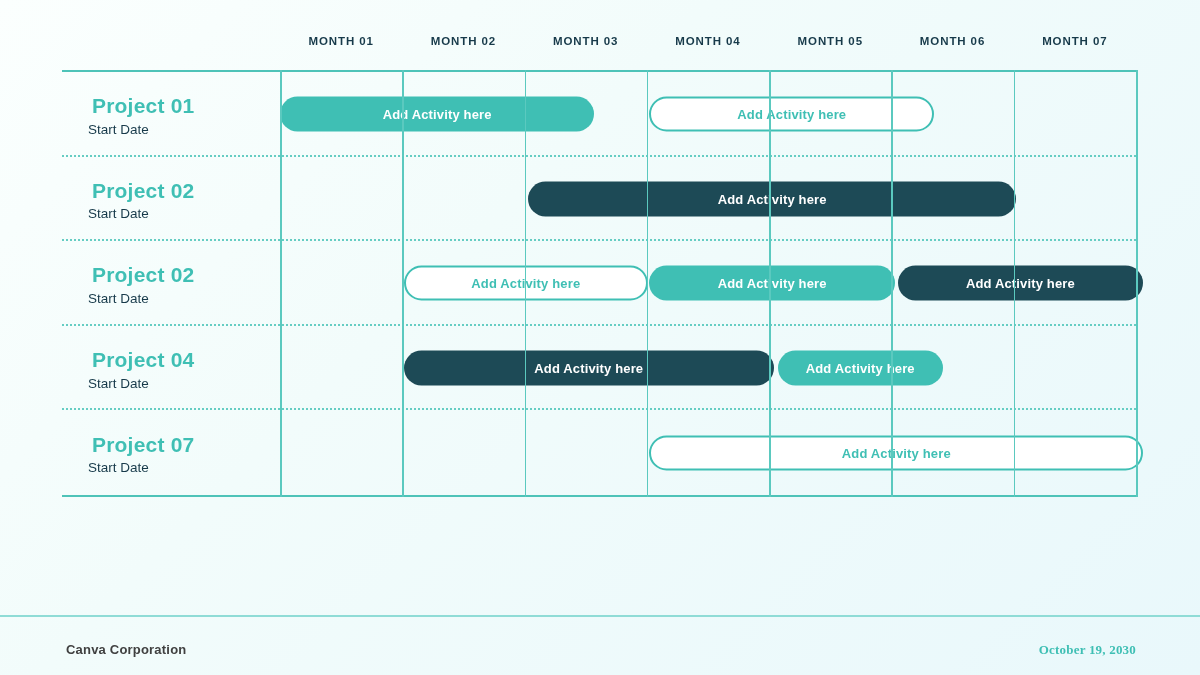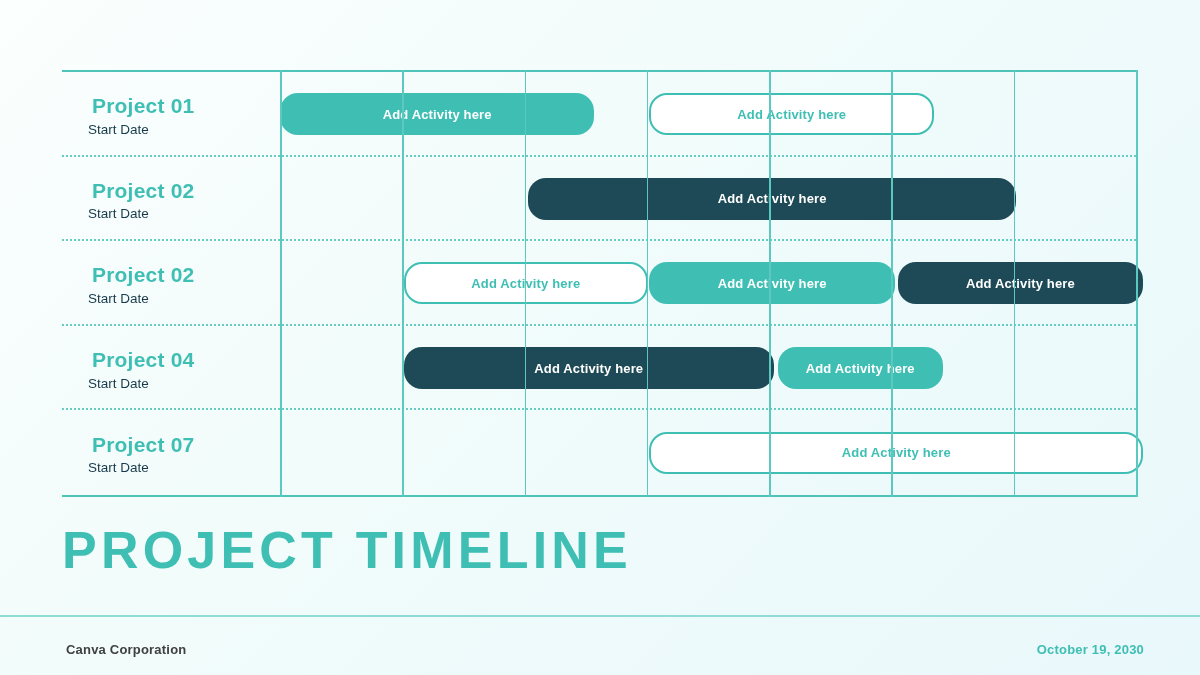--- a/index.html
+++ b/index.html
@@ -29,45 +29,54 @@
     border-bottom:2px dotted #66cdc3;}
   .row:last-child .row-sep{display:none;}
 
   .rlabel{position:absolute;left:26px;top:50%;transform:translateY(-50%);}
   .rlabel .pname{font-size:21px;font-weight:700;color:#3fbfb4;letter-spacing:.2px;
     line-height:1.12;margin:4px;}
   .rlabel .pdate{font-size:13.5px;color:#173a4a;line-height:1.2;margin-top:0;}
 
   
   .bar{position:absolute;top:50%;transform:translateY(-50%);
-    height:42px;border-radius:18px;display:flex;align-items:center;
+    height:35px;border-radius:18px;display:flex;align-items:center;
     justify-content:center;font-size:13px;font-weight:700;
     letter-spacing:.15px;box-sizing:border-box;}
   .bar.solid{background:#3fbfb4;color:#ffffff;}
   .bar.outline{background:#ffffff;color:#3fbfb4;border:2px solid #3fbfb4;}
   .bar.dark{background:#1d4a56;color:#ffffff;}
 
   
   .title{position:absolute;left:62px;top:524px;font-size:52px;font-weight:700;
     color:#3fbfb4;letter-spacing:4.2px;line-height:1;margin:0;white-space:nowrap;}
   .desc{position:absolute;left:721px;top:536px;width:400px;font-size:15.5px;
     color:#173a4a;line-height:1.45;}
 
   
   .fdiv{position:absolute;left:0;top:615px;width:1200px;height:2px;background:#8fdcd6;}
   .fleft{position:absolute;left:66px;top:642px;font-size:13px;font-weight:700;
     color:#404040;letter-spacing:.2px;}
-  .fright{position:absolute;right:56px;top:642px;font-size:13px;font-weight:700;
-    color:#3fbfb4;letter-spacing:.2px;}
+  .fright{position:absolute;right:64px;top:642px;font-size:13px;font-weight:700;
+    color:#3fbfb4;letter-spacing:.2px;font-family:Liberation Serif, serif;}
 </style>
 </head>
 <body>
 
 <div id="stage">
 
+  <div class="months">
+      <div class="month-cell">MONTH 01</div>
+      <div class="month-cell">MONTH 02</div>
+      <div class="month-cell">MONTH 03</div>
+      <div class="month-cell">MONTH 04</div>
+      <div class="month-cell">MONTH 05</div>
+      <div class="month-cell">MONTH 06</div>
+      <div class="month-cell">MONTH 07</div>
+    </div>
 
   <div class="chart">
     <div class="hrule top"></div>
     <div class="hrule bot"></div>
     <div class="rows">
         <div class="row">
           <div class="rlabel">
             <div class="pname">Project 01</div>
             <div class="pdate">Start Date</div>
           </div>
@@ -113,19 +122,18 @@
   <div class="vline" style="left: 218px;"></div>
       <div class="vline" style="left: 340.286px;"></div>
       <div class="vline" style="left: 462.571px;"></div>
       <div class="vline" style="left: 584.857px;"></div>
       <div class="vline" style="left: 707.143px;"></div>
       <div class="vline" style="left: 829.429px;"></div>
       <div class="vline" style="left: 951.714px;"></div>
       <div class="vline" style="left: 1074px;"></div>
     </div>
 
-  <h1 class="title">PROJECT TIMELINE</h1>
 
   <div class="fdiv"></div>
   <div class="fleft">Canva Corporation</div>
   <div class="fright">October 19, 2030</div>
 
 </div>
 
 </body></html>

